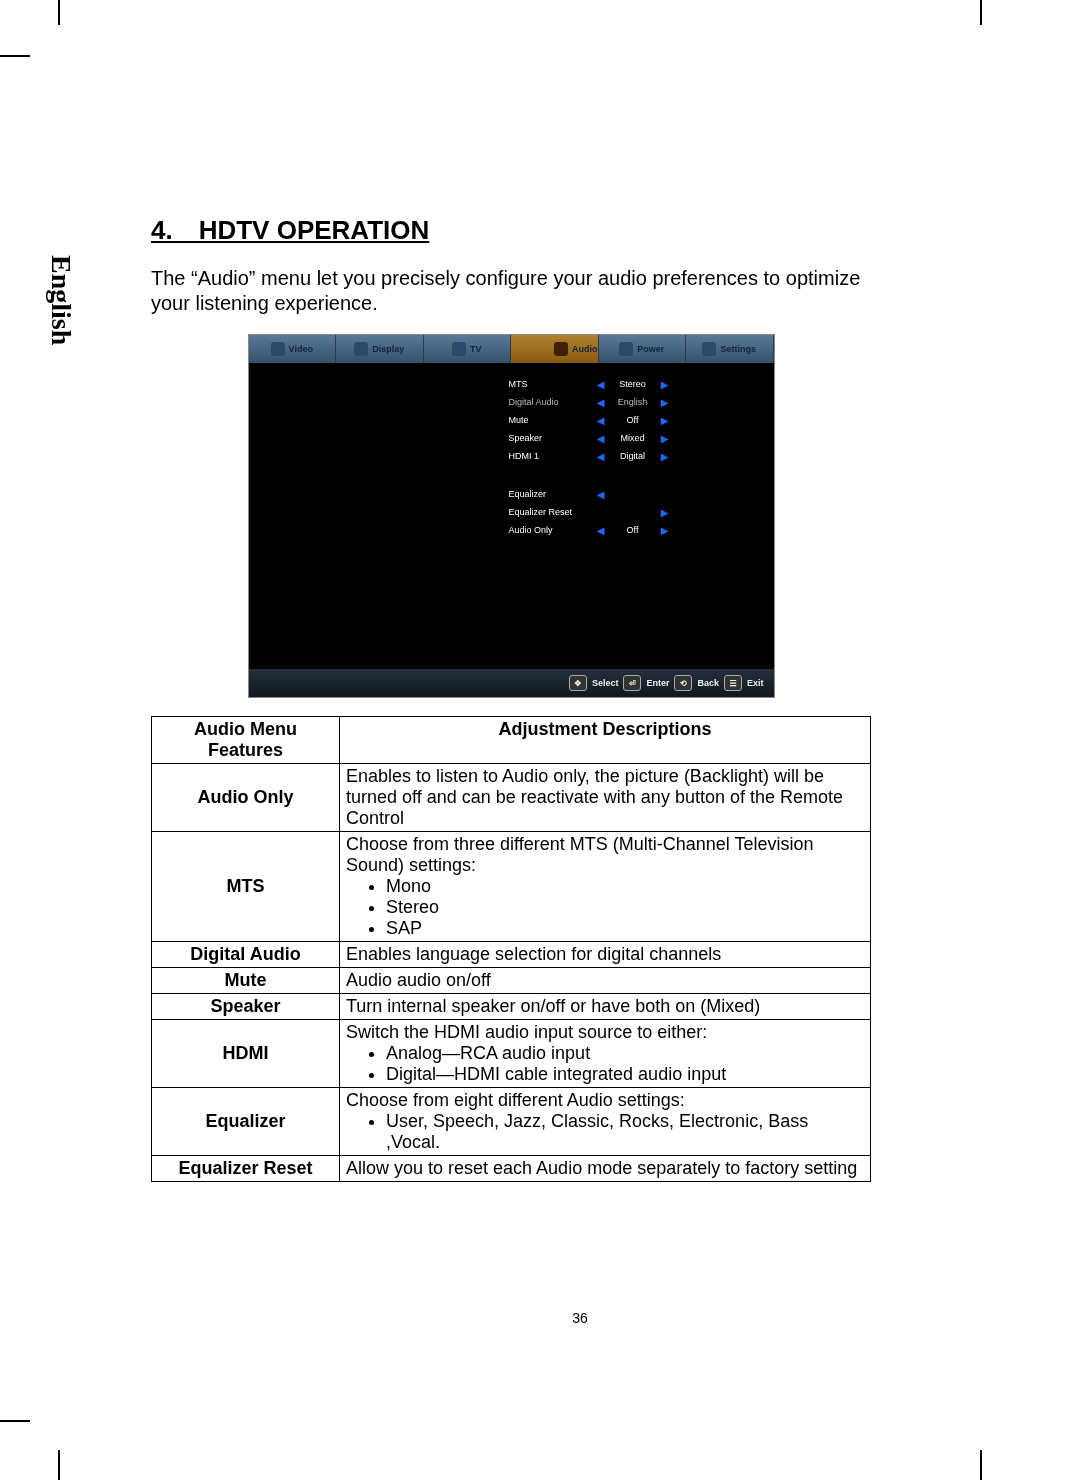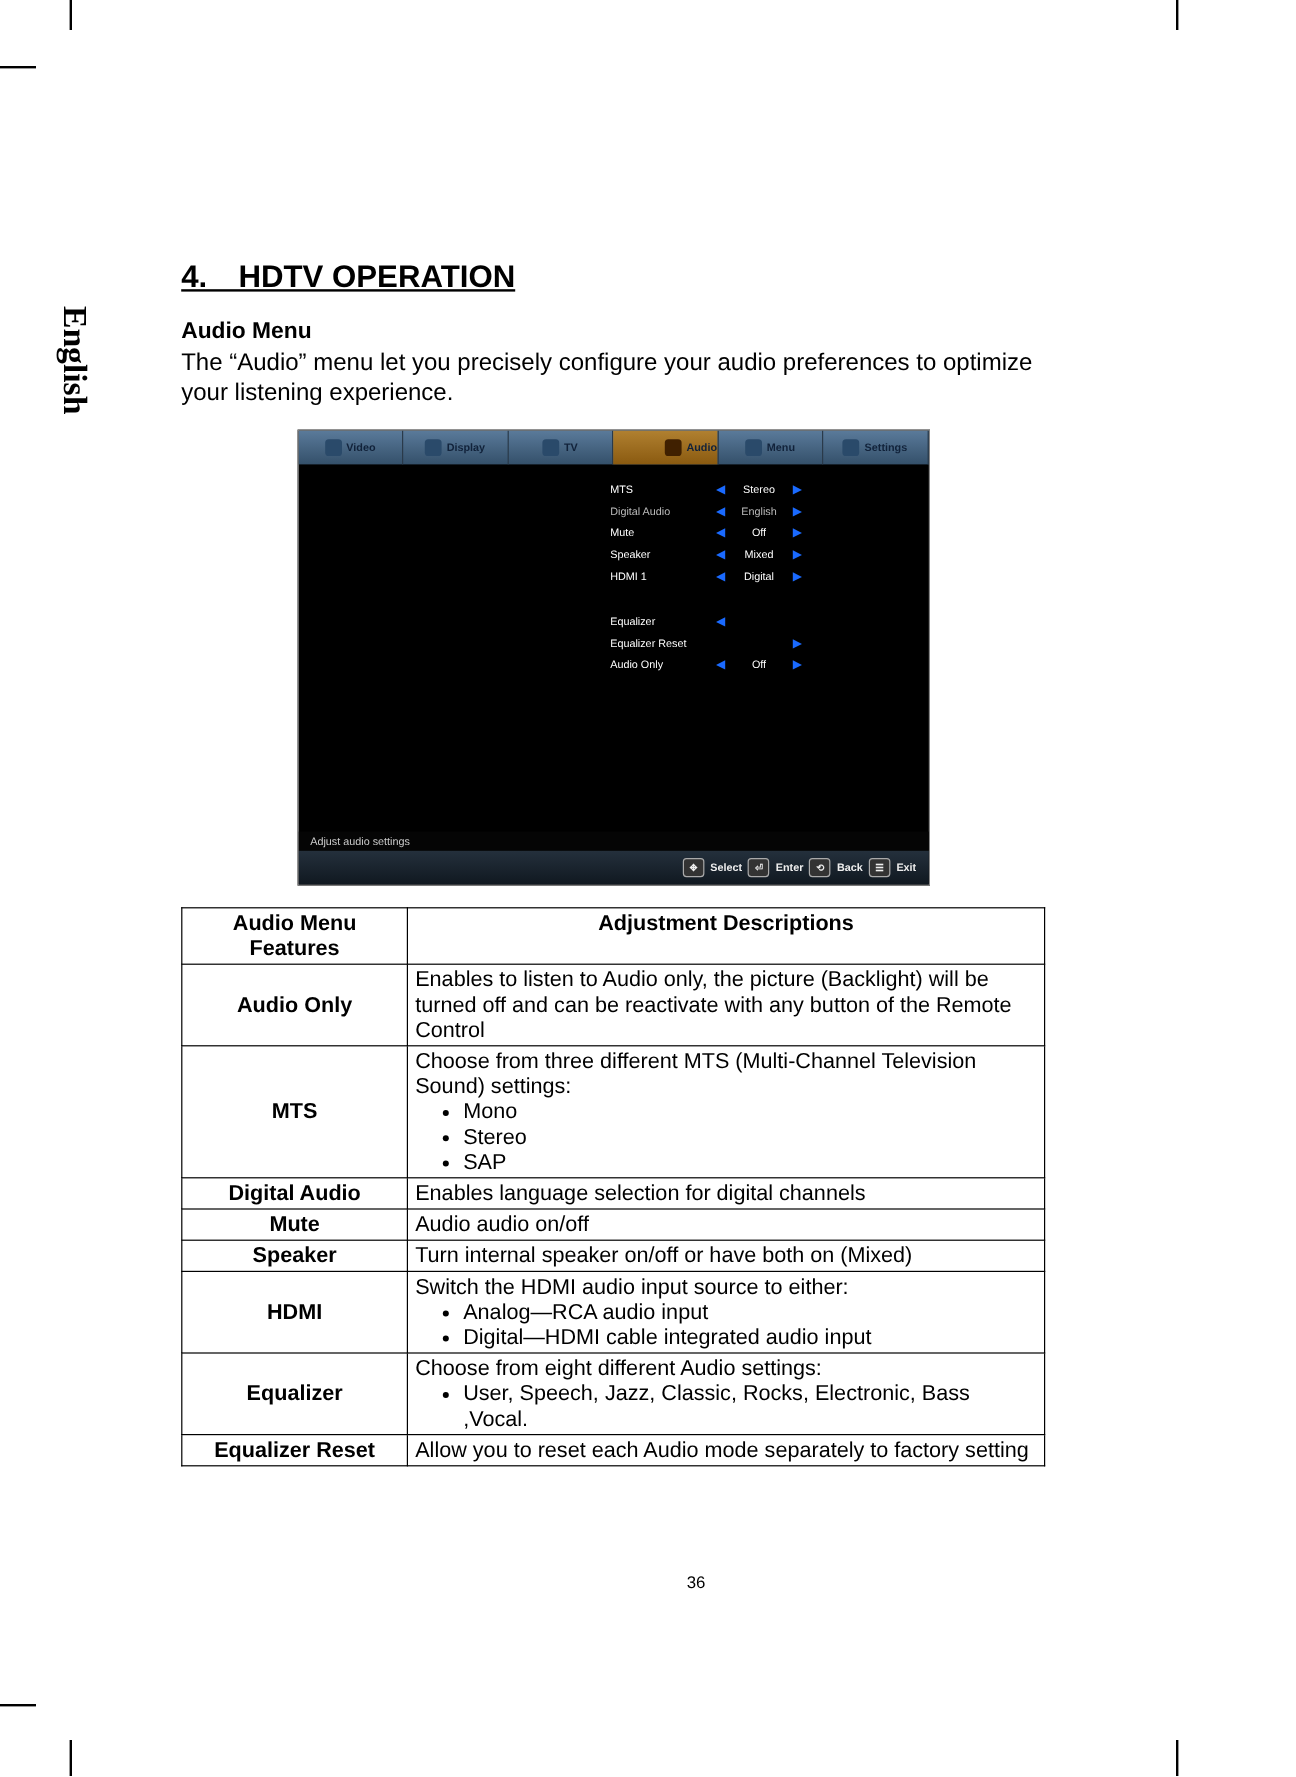--- a/index.html
+++ b/index.html
@@ -175,21 +175,20 @@
 <div class="crop-top-left-v"></div>
 <div class="crop-bot-left"></div>
 <div class="crop-bot-left-v"></div>
 <div class="crop-top-right-v"></div>
 <div class="crop-bot-right-v"></div>
 
 <div class="lang-tab">English</div>
 
 <div class="content">
   <h1 class="section">4. HDTV OPERATION</h1>
-  <p class="subhead">Audio Menu</p>
   <p class="bodytext">The “Audio” menu let you precisely configure your audio preferences to optimize your listening experience.</p>
 
   <div class="osd">
     <div class="osd-tabs" id="osd-tabs">
         <div class="osd-tab">
           <span class="ico"></span>
           <span>Video</span>
         </div>
         <div class="osd-tab">
           <span class="ico"></span>
@@ -198,21 +197,21 @@
         <div class="osd-tab">
           <span class="ico"></span>
           <span>TV</span>
         </div>
         <div class="osd-tab active">
           <span class="ico"></span>
           <span>Audio</span>
         </div>
         <div class="osd-tab">
           <span class="ico"></span>
-          <span>Menu</span>
+          <span>Power</span>
         </div>
         <div class="osd-tab">
           <span class="ico"></span>
           <span>Settings</span>
         </div>
       </div>
     <div class="osd-body" id="osd-body">
         <div class="osd-row on">
           <span class="label">MTS</span>
           <span class="arrow">◀</span>
@@ -256,21 +255,20 @@
           <span class="value"></span>
           <span class="arrow r">▶</span>
         </div>
         <div class="osd-row on">
           <span class="label">Audio Only</span>
           <span class="arrow">◀</span>
           <span class="value">Off</span>
           <span class="arrow r">▶</span>
         </div>
       </div>
-    <div class="osd-footer1">Adjust audio settings</div>
     <div class="osd-footer2">
       <span class="key">✥</span>
       <span>Select</span>
       <span class="key">⏎</span>
       <span>Enter</span>
       <span class="key">⟲</span>
       <span>Back</span>
       <span class="key">☰</span>
       <span>Exit</span>
     </div>

